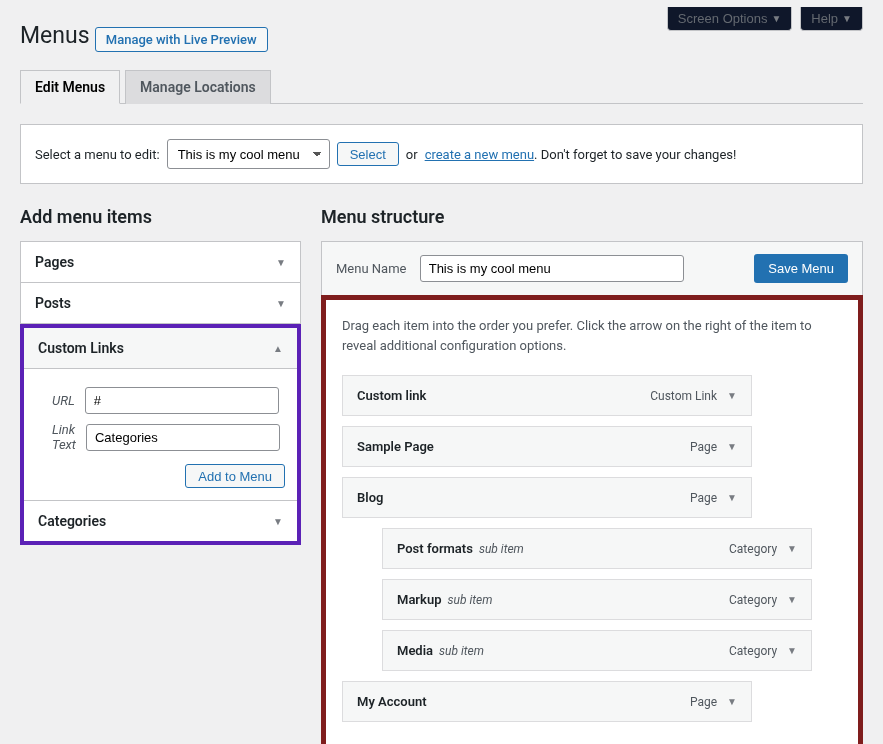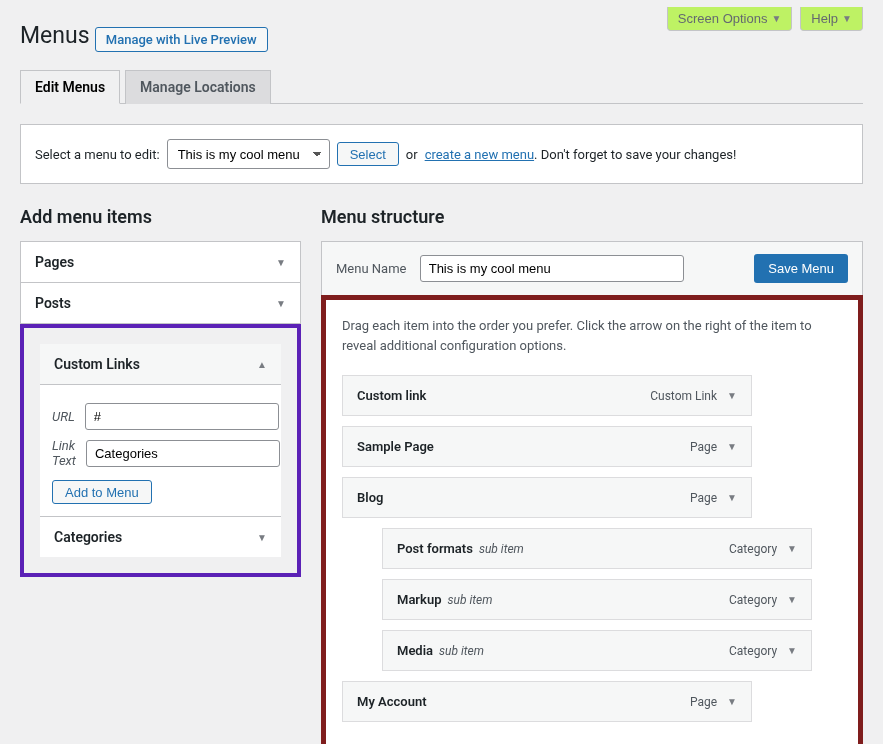--- a/index.html
+++ b/index.html
@@ -6,21 +6,21 @@
   body {
     font-family: -apple-system, BlinkMacSystemFont, "Segoe UI", Roboto, sans-serif;
     background: #f0f0f1;
     font-size: 13px;
     color: #1d2327;
     width: 883px;
   }
   .wrap { padding: 0 20px 20px 20px; }
   .top-buttons { position: absolute; top: 7px; right: 20px; display: flex; gap: 8px; }
   .top-btn {
-    background: #bef264; border: 1px solid #c3c4c7; border-top: none;
+    background: #0f172a; border: 1px solid #c3c4c7; border-top: none;
     padding: 4px 10px; font-size: 13px; color: #646970;
     border-radius: 0 0 4px 4px; cursor: pointer;
     display: flex; align-items: center; gap: 4px;
   }
   h1 {
     font-size: 23px; font-weight: 400; padding: 22px 0 0 0; display: inline-block;
   }
   .live-preview-btn {
     display: inline-block; margin-left: 2px; padding: 4px 10px;
     border: 1px solid #2271b1; color: #2271b1; font-size: 13px;
@@ -63,32 +63,32 @@
   h2 { font-size: 18px; font-weight: 600; margin-bottom: 14px; }
   .accordion { border: 1px solid #c3c4c7; background: #fff; }
   .accordion + .accordion { border-top: none; }
   .acc-head {
     padding: 12px 14px; font-size: 14px; font-weight: 600;
     display: flex; justify-content: space-between; align-items: center;
     cursor: pointer; background: #fff;
   }
   .acc-head.open { background: #f6f7f7; }
   .tri { color: #787c82; font-size: 10px; }
-  .highlight-box { border: 4px solid #5b21b6; padding: 16px; }
+  .highlight-box { border: 4px solid #5b21b6; padding: 0; }
   .highlight-box .accordion { border-left: none; border-right: none; }
   .highlight-box .accordion:first-child { border-top: none; }
   .highlight-box .accordion:last-child { border-bottom: none; }
   .acc-body { padding: 10px 12px 12px 12px; border-top: 1px solid #c3c4c7; }
-  .field-row { display: flex; align-items: center; margin: 8px 0; gap: 10px; }
+  .field-row { display: flex; align-items: center; margin: 8px 16px; gap: 10px; }
   .field-row label { width: 62px; font-style: italic; color: #50575e; font-size: 13px; }
   .text-in {
     flex: 1; padding: 5px 8px; border: 1px solid #8c8f94; border-radius: 3px;
     font-size: 13px; background: #fff;
   }
-  .add-row { display: flex; justify-content: flex-start; margin-top: 12px; }
+  .add-row { display: flex; justify-content: flex-end; margin-top: 12px; }
   .menu-settings-head {
     background: #f6f7f7; border: 1px solid #c3c4c7; border-bottom: none;
     padding: 12px 14px; display: flex; justify-content: space-between; align-items: center;
   }
   .menu-name-label { color: #50575e; margin-right: 10px; }
   .menu-name-input {
     padding: 5px 8px; border: 1px solid #8c8f94; border-radius: 3px;
     width: 264px; font-size: 13px;
   }
   .btn-primary {

